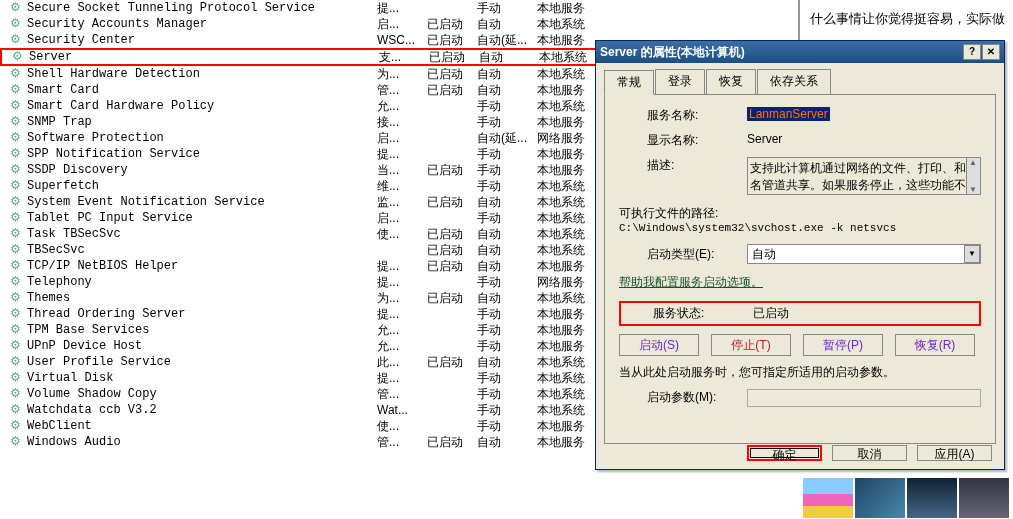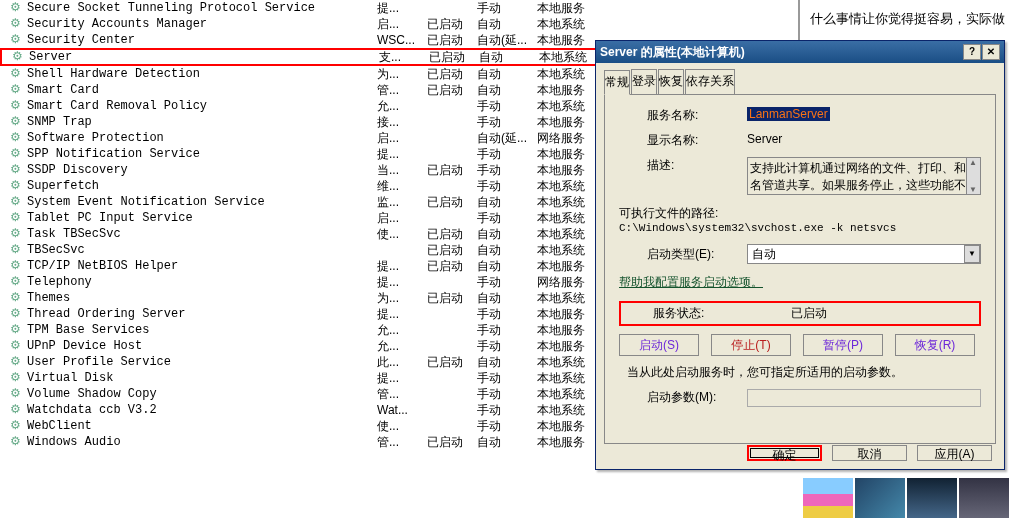--- a/index.html
+++ b/index.html
@@ -20,37 +20,37 @@
 .side-text { font-size: 13px; padding: 10px 8px; }
 .side-sub { color: #888; padding: 0 8px; font-size: 11px; }
 .side-icon { display: inline-block; width: 16px; height: 12px; background: linear-gradient(#e88,#ea6); border-radius: 2px; vertical-align: middle; margin-right: 4px; }
 
 .dialog { position: absolute; left: 595px; top: 40px; width: 410px; height: 430px; background: #ece9d8; border: 1px solid #0a246a; box-shadow: 2px 2px 2px rgba(0,0,0,.3); }
 .titlebar { height: 22px; background: linear-gradient(#3a6ea5,#1a4e85); color: #fff; display: flex; align-items: center; padding: 0 4px; font-weight: bold; font-size: 12px; }
 .titlebar-text { flex: 1; }
 .titlebar-btns { display: flex; gap: 1px; }
 .tb-btn { width: 18px; height: 16px; background: #ece9d8; border: 1px solid #888; font-size: 10px; line-height: 13px; text-align: center; color: #000; cursor: pointer; font-family: Arial; }
 .tabs { display: flex; margin: 6px 0 0 8px; }
-.tab { padding: 3px 0; border: 1px solid #888; border-bottom: none; background: #ece9d8; margin-right: 1px; font-size: 12px; cursor: pointer; }
+.tab { padding: 3px 12px; border: 1px solid #888; border-bottom: none; background: #ece9d8; margin-right: 1px; font-size: 12px; cursor: pointer; }
 .tab.active { background: #ece9d8; position: relative; top: 1px; border-bottom: 1px solid #ece9d8; }
 .tab-body { margin: 0 8px 8px; border: 1px solid #888; background: #ece9d8; padding: 12px 14px; height: 350px; }
 .field-row { display: flex; align-items: flex-start; margin-bottom: 8px; font-size: 12px; }
 .field-label { width: 100px; flex-shrink: 0; margin-left: 28px; }
 .field-value { flex: 1; }
 .svc-name-val { background: #0a246a; color: #f97316; padding: 0 2px; }
 .desc-box { width: 250px; height: 38px; border: 1px solid #888; background: #ece9d8; padding: 2px; font-size: 12px; overflow: hidden; position: relative; }
 .desc-scroll { position: absolute; right: 0; top: 0; width: 14px; height: 100%; background: #ddd; border-left: 1px solid #888; }
 .desc-scroll::before { content: "▲"; position: absolute; top: 0; left: 2px; font-size: 8px; color: #666; }
 .desc-scroll::after { content: "▼"; position: absolute; bottom: 0; left: 2px; font-size: 8px; color: #666; }
 .exe-path { font-family: "Courier New", monospace; font-size: 11px; }
 .combo { display: flex; align-items: center; }
 .combo-box { border: 1px solid #888; background: #fff; height: 20px; width: 250px; display: flex; align-items: center; padding-left: 4px; }
 .combo-btn { width: 16px; height: 18px; background: #ddd; border: 1px solid #888; margin-left: auto; text-align: center; font-size: 8px; line-height: 16px; }
 .link { color: #14532d; text-decoration: underline; cursor: pointer; }
-.status-row { border: 2px solid #f00; padding: 2px 4px; margin: 6px 0; display: flex; gap: 38px; }
+.status-row { border: 2px solid #f00; padding: 2px 4px; margin: 6px 0; display: flex; }
 .btn-row { display: flex; gap: 12px; margin: 8px 0; }
 .win-btn { width: 80px; height: 22px; border: 1px solid #888; background: #ece9d8; font-size: 12px; cursor: pointer; color: #6d28d9; }
 .win-btn.enabled { color: #b91c1c; }
 .param-input { border: 1px solid #aaa; background: #ece9d8; height: 18px; width: 250px; }
 .dlg-btns { position: absolute; right: 12px; bottom: 8px; display: flex; gap: 10px; }
 .dlg-btn { width: 75px; height: 16px; border: 1px solid #888; background: #ece9d8; font-size: 12px; cursor: pointer; }
 .dlg-btn.ok { border: 2px solid #f00; outline: 1px solid #000; outline-offset: -4px; }
 
 .thumbs { position: absolute; left: 802px; bottom: 0; display: flex; }
 .thumb { width: 50px; height: 40px; margin: 1px; }
@@ -106,21 +106,21 @@
     <div class="svc-row">
       <span class="gear-icon"></span>
       <span class="c-name">Smart Card</span>
       <span class="c-desc">管...</span>
       <span class="c-status">已启动</span>
       <span class="c-startup">自动</span>
       <span class="c-logon">本地服务</span>
     </div>
     <div class="svc-row">
       <span class="gear-icon"></span>
-      <span class="c-name">Smart Card Removal Policy</span>
+      <span class="c-name">Smart Card Hardware Policy</span>
       <span class="c-desc">允...</span>
       <span class="c-status"></span>
       <span class="c-startup">手动</span>
       <span class="c-logon">本地系统</span>
     </div>
     <div class="svc-row">
       <span class="gear-icon"></span>
       <span class="c-name">SNMP Trap</span>
       <span class="c-desc">接...</span>
       <span class="c-status"></span>
@@ -339,21 +339,21 @@
     <div class="status-row">
       <div class="field-label">服务状态:</div>
       <div>已启动</div>
     </div>
     <div class="btn-row">
       <button class="win-btn">启动(S)</button>
       <button class="win-btn enabled">停止(T)</button>
       <button class="win-btn">暂停(P)</button>
       <button class="win-btn">恢复(R)</button>
     </div>
-    <div style="margin:8px 8px">当从此处启动服务时，您可指定所适用的启动参数。</div>
+    <div style="margin:8px 0">当从此处启动服务时，您可指定所适用的启动参数。</div>
     <div class="field-row">
       <div class="field-label">启动参数(M):</div>
       <input class="param-input" disabled="" style="">
     </div>
   </div>
   <div class="dlg-btns">
     <button class="dlg-btn ok">确定</button>
     <button class="dlg-btn">取消</button>
     <button class="dlg-btn">应用(A)</button>
   </div>

